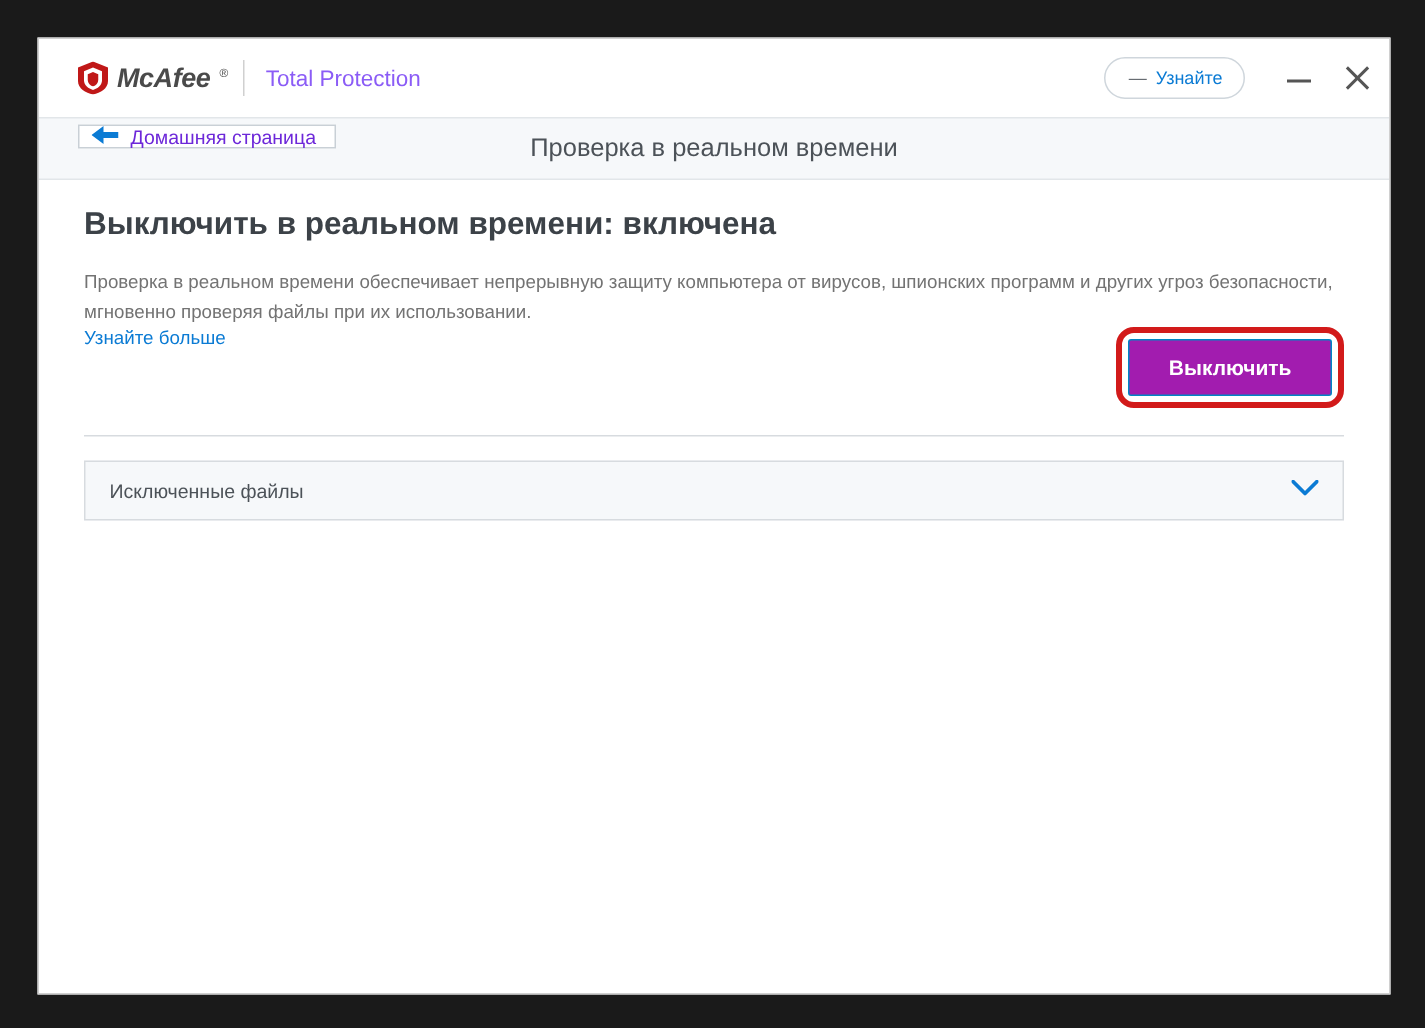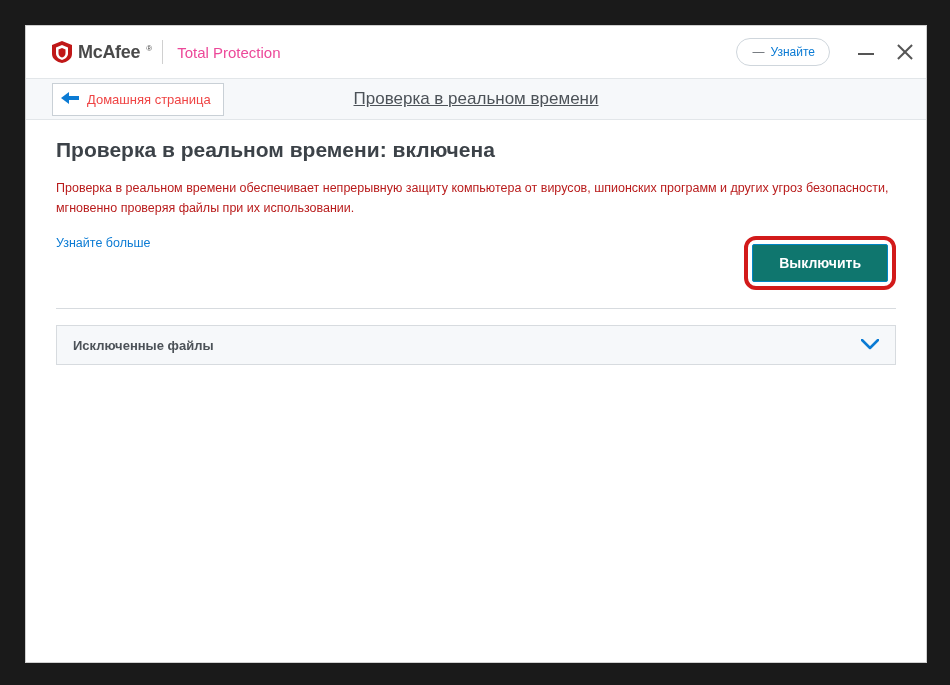--- a/index.html
+++ b/index.html
@@ -18,25 +18,26 @@
     height: 52px;
     display: flex;
     align-items: center;
     padding: 0 12px 0 26px;
     background: #fff;
   }
   .brand {
     display: flex;
     align-items: center;
     gap: 6px;
+    font-style: italic;
   }
   .brand-logo { display: flex; align-items: center; }
   .brand-name { color: #4a4a4a; font-weight: 700; font-size: 18px; letter-spacing: -0.3px; }
   .brand-sep { width: 1px; height: 24px; background: #d0d0d0; margin: 0 14px 0 10px; }
-  .brand-sub { color: #ec4899; font-size: 15px; }
+  .brand-sub { color: #8b5cf6; font-size: 15px; }
   .header-spacer { flex: 1; }
   .trial-pill {
     border: 1px solid #cfd6dc;
     border-radius: 18px;
     padding: 6px 14px;
     font-size: 12px;
     color: #676c72;
     display: flex;
     align-items: center;
     gap: 4px;
@@ -60,78 +61,77 @@
     border-top: 1px solid #e2e6e9;
     border-bottom: 1px solid #e2e6e9;
     height: 42px;
     position: relative;
     display: flex;
     align-items: center;
   }
   .back-btn {
     position: absolute;
     left: 26px; top: 4px;
-    height: 33px;
+    height: 16px;
     border: 1px solid #c9d0d6;
     background: #fff;
     display: flex;
     align-items: center;
     gap: 8px;
     padding: 0 12px 0 8px;
-    color: #ef4444;
+    color: #6d28d9;
     font-size: 13px;
     cursor: pointer;
   }
   .back-arrow { color: #0b7bd4; }
   .nav-title {
     margin: 0 auto;
     color: #4c5258;
     font-size: 17px;
     font-weight: 400;
-    text-decoration: underline;
   }
 
   
   .content {
     padding: 18px 30px 0 30px;
     flex: 1;
     overflow: auto;
     background: #fff;
   }
   .page-heading {
     color: #3c4248;
     font-size: 21px;
     font-weight: 600;
     margin-bottom: 16px;
   }
   .page-desc {
-    color: #b91c1c;
+    color: #737373;
     font-size: 12.5px;
     line-height: 1.6;
-    margin-bottom: 18px;
+    margin-bottom: 0;
   }
   .action-row {
     display: flex;
     align-items: flex-start;
     justify-content: space-between;
     margin-bottom: 18px;
   }
   .learn-more {
     color: #0b7bd4;
     font-size: 12.5px;
     cursor: pointer;
   }
   .callout-frame {
     border: 4px solid #d21a1a;
     border-radius: 12px;
     padding: 4px;
     display: inline-flex;
   }
   .primary-btn {
-    background: #0f766e;
+    background: #a21caf;
     border: 1px solid #0085c4;
     color: #fff;
     font-size: 14px;
     font-weight: 600;
     padding: 10px 26px;
     border-radius: 2px;
     cursor: pointer;
   }
   .divider {
     height: 1px;
@@ -143,21 +143,21 @@
     background: #f6f8fa;
     display: flex;
     align-items: center;
     justify-content: space-between;
     padding: 10px 16px;
     cursor: pointer;
   }
   .accordion-label {
     color: #4c5258;
     font-size: 13px;
-    font-weight: 700;
+    font-weight: 400;
   }
   .chevron-down { color: #0b7bd4; }
 </style>
 </head>
 <body>
 
 <div class="window">
 
   <div class="header">
     <div class="brand">
@@ -193,21 +193,21 @@
         <svg width="18" height="12" viewBox="0 0 18 12">
           <path d="M0 6 L8 0 L8 4 L18 4 L18 8 L8 8 L8 12 Z" fill="#0b7bd4"></path>
         </svg>
       </span>
       <span>Домашняя страница</span>
     </div>
     <div class="nav-title">Проверка в реальном времени</div>
   </div>
 
   <div class="content">
-    <div class="page-heading">Проверка в реальном времени: включена</div>
+    <div class="page-heading">Выключить в реальном времени: включена</div>
     <div class="page-desc">Проверка в реальном времени обеспечивает непрерывную защиту компьютера от вирусов, шпионских программ и других угроз безопасности, мгновенно проверяя файлы при их использовании.</div>
 
     <div class="action-row">
       <span class="learn-more">Узнайте больше</span>
       <span class="callout-frame">
         <button class="primary-btn">Выключить</button>
       </span>
     </div>
 
     <div class="divider"></div>

